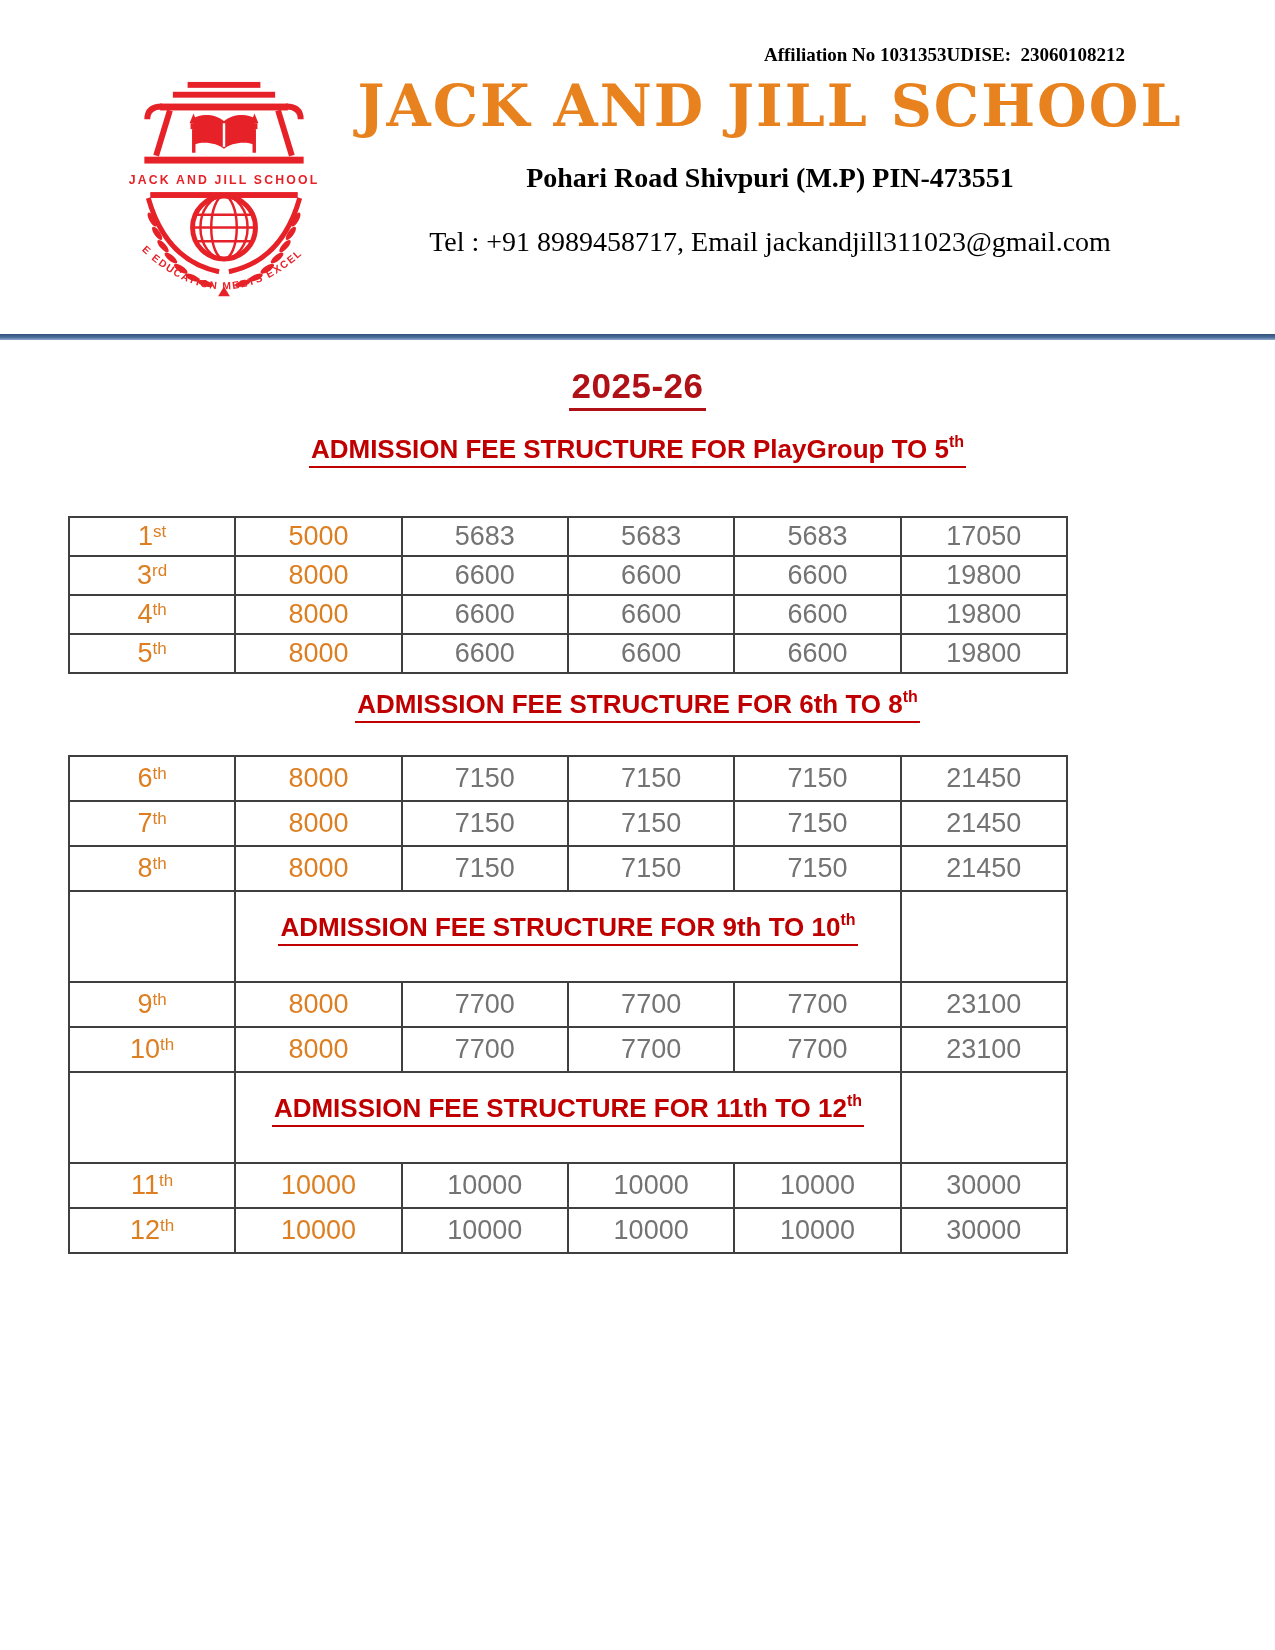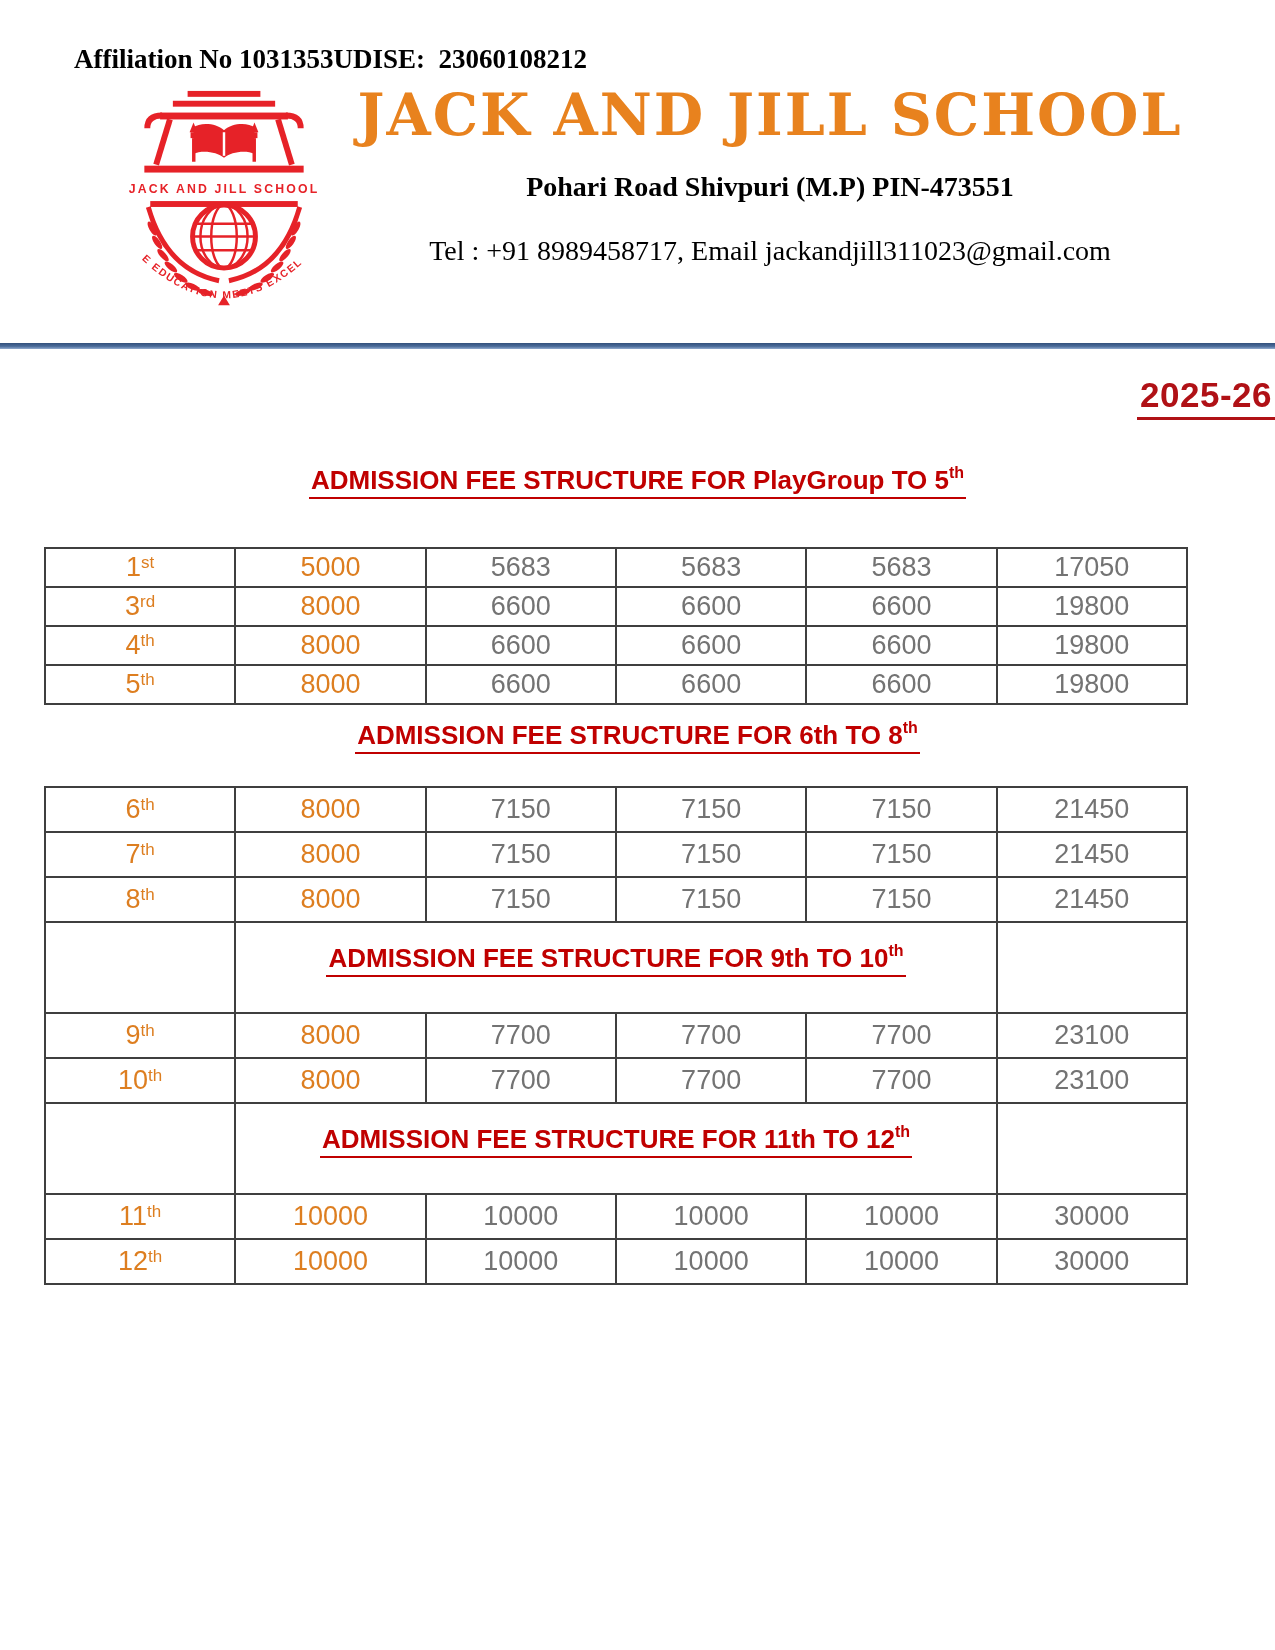--- a/index.html
+++ b/index.html
@@ -7,24 +7,24 @@
     position:relative;
     width:1275px; height:1650px;
     margin:0 auto;
     background:#ffffff;
     overflow:hidden;
     font-family:"Liberation Sans", sans-serif;
     color:#000;
   }
   
   .top-row {
-    display:flex; justify-content:flex-start;
+    display:flex; justify-content:flex-end;
     padding:44px 150px 0 74px;
     font-family:"Liberation Serif", serif;
-    font-weight:bold; font-size:27px;
+    font-weight:bold; font-size:19px;
   }
   .udise { white-space:pre; }
 
   
   .header { position:relative; margin-top:6px; height:238px; }
   .logo-wrap { position:absolute; left:110px; top:2px; width:228px; height:236px; }
   .header-text { margin-left:330px; width:880px; text-align:center; }
   .school-name {
     margin:10px 0 0 0;
     font-family:"DejaVu Serif", serif;
@@ -44,45 +44,45 @@
     font-family:"Liberation Serif", serif;
     font-weight:normal; font-size:28px;
   }
 
   .divider {
     margin-top:20px;
     height:6px; width:100%;
     background:linear-gradient(180deg,#33517c 0%,#4a6b99 55%,#93acd0 100%);
   }
 
-  .session-title-wrap { text-align:right; margin-top:26px; }
+  .session-title-wrap { text-align:center; margin-top:26px; }
   .session-title {
     display:inline-block;
     font-size:35px; font-weight:bold;
     color:#B01116;
     border-bottom:3px solid #B01116;
     padding:0 3px 2px 3px;
     letter-spacing:0.5px;
   }
 
-  .section-heading { text-align:center; margin-top:44px; }
+  .section-heading { text-align:center; margin-top:22px; }
   .section-heading .red-underline,
   .heading-cell .red-underline {
     display:inline-block;
     color:#C00000; font-weight:bold; font-size:26px;
     border-bottom:2.5px solid #C00000;
     padding:0 2px 1px 2px;
     line-height:1.15;
   }
   .hsup { font-size:16px; vertical-align:11px; font-weight:bold; }
 
   table.fee {
     border-collapse:collapse;
-    margin-left:44px;
-    width:1144px;
+    margin-left:68px;
+    width:1000px;
     table-layout:fixed;
   }
   table.fee td {
     border:2px solid #3F3F3F;
     text-align:center; vertical-align:middle;
     font-size:27px;
     padding:0;
   }
   .t1 { margin-top:48px; }
   .t1 td { height:37px; }

